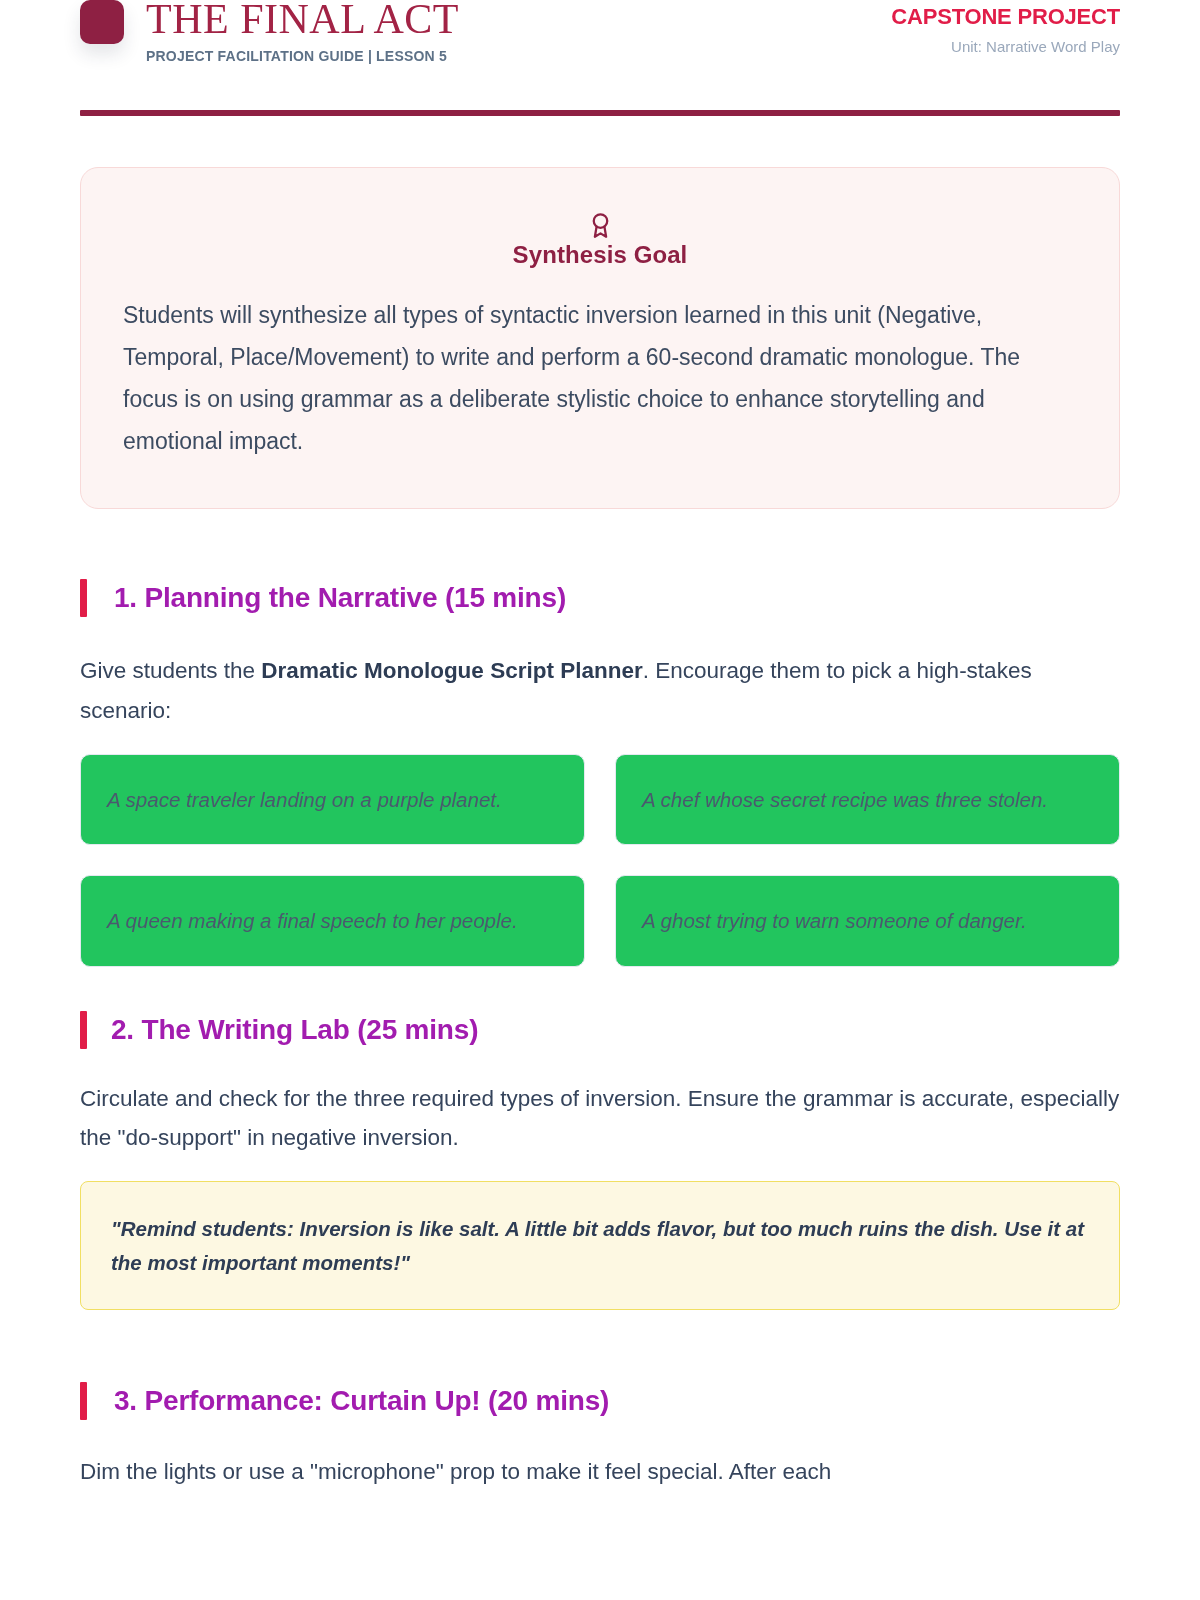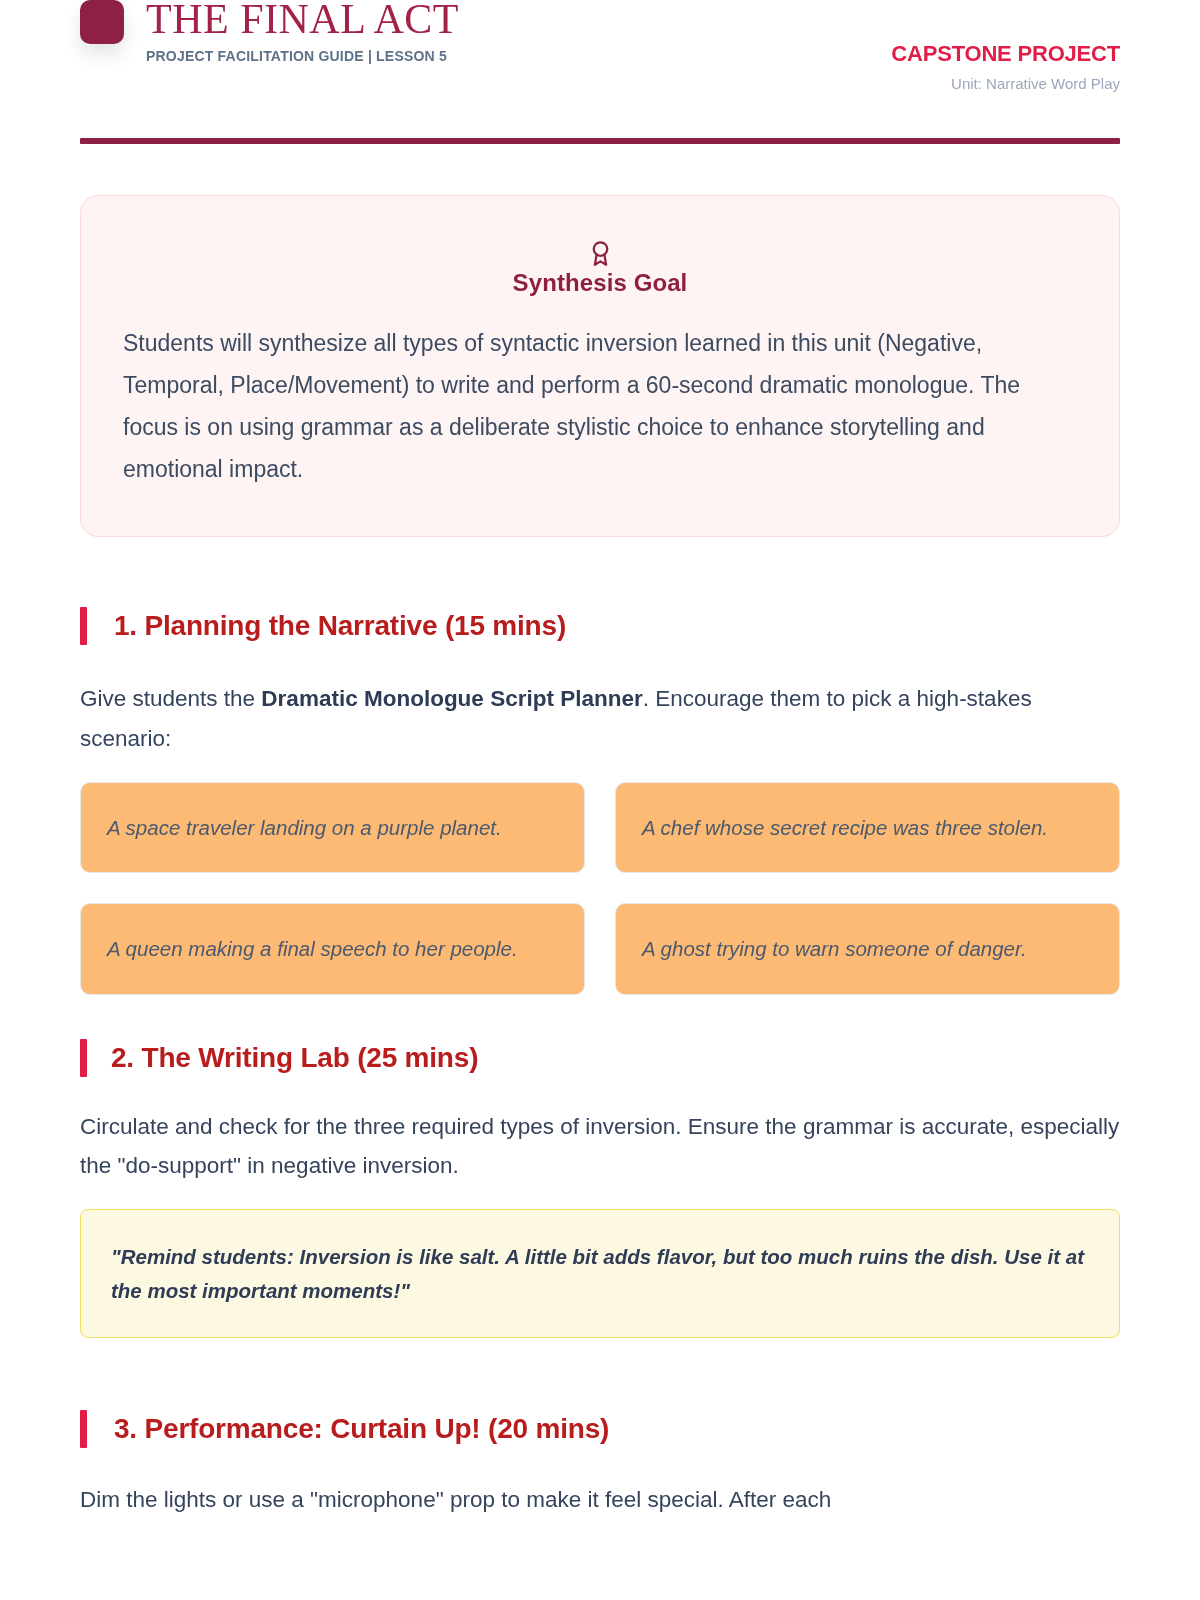--- a/index.html
+++ b/index.html
@@ -53,21 +53,20 @@
   .doc-subtitle {
     margin-top: 8px;
     font-size: 14px;
     font-weight: 700;
     color: #5d7187;
     letter-spacing: 0.2px;
   }
   .header-right {
     text-align: right;
     padding-top: 4px;
-    margin-top: 37px;
   }
   .badge {
     font-size: 22px;
     font-weight: 800;
     color: #e11d48;
     letter-spacing: -0.2px;
   }
   .unit {
     margin-top: 8px;
     font-size: 15px;
@@ -120,42 +119,42 @@
   .heading-bar {
     width: 7px;
     height: 38px;
     background: #e11d48;
     border-radius: 1px;
     flex: 0 0 auto;
   }
   .heading-text {
     font-size: 28px;
     font-weight: 800;
-    color: #b91c1c;
+    color: #a21caf;
     letter-spacing: -0.2px;
   }
   .body-para {
     margin-top: 30px;
     font-size: 22.5px;
     line-height: 1.75;
     color: #35445c;
   }
   .body-para .bold { font-weight: 700; color: #2d3c54; margin-top: 16px; }
   .para-1 { margin-top: 34px; }
   .para-3 { margin-top: 32px; }
 
   
   .cards-grid {
     margin-top: 24px;
     display: grid;
     grid-template-columns: 1fr 1fr;
     gap: 30px;
   }
   .card {
-    background: #fdba74;
+    background: #22c55e;
     border: 1px solid #e4e9f0;
     border-radius: 10px;
     padding: 28px 26px;
     font-style: italic;
     font-size: 20.5px;
     line-height: 1.62;
     color: #4a596e;
   }
 
   

